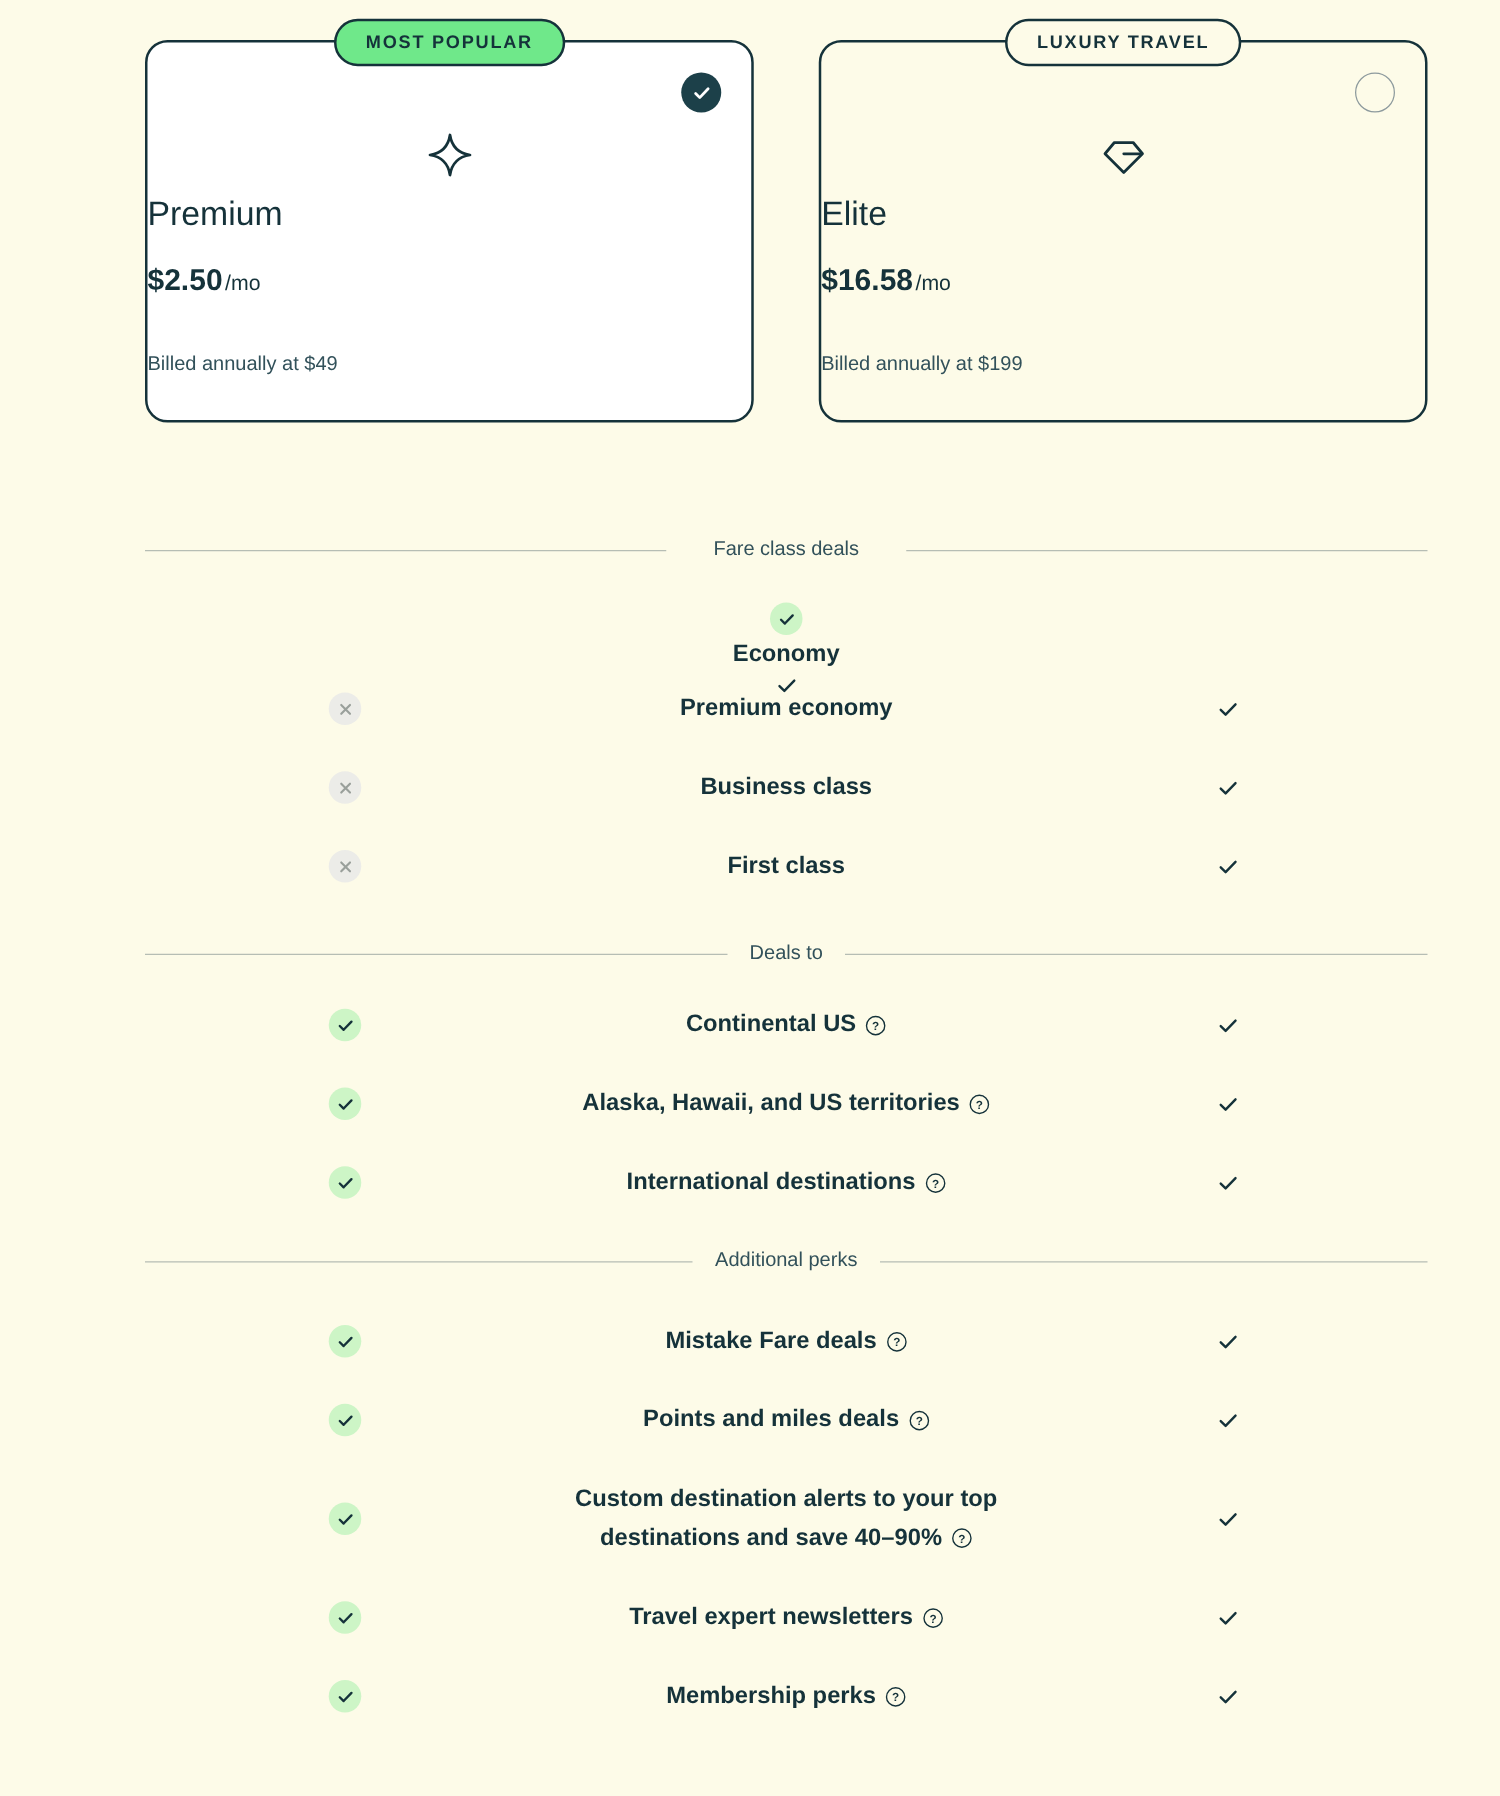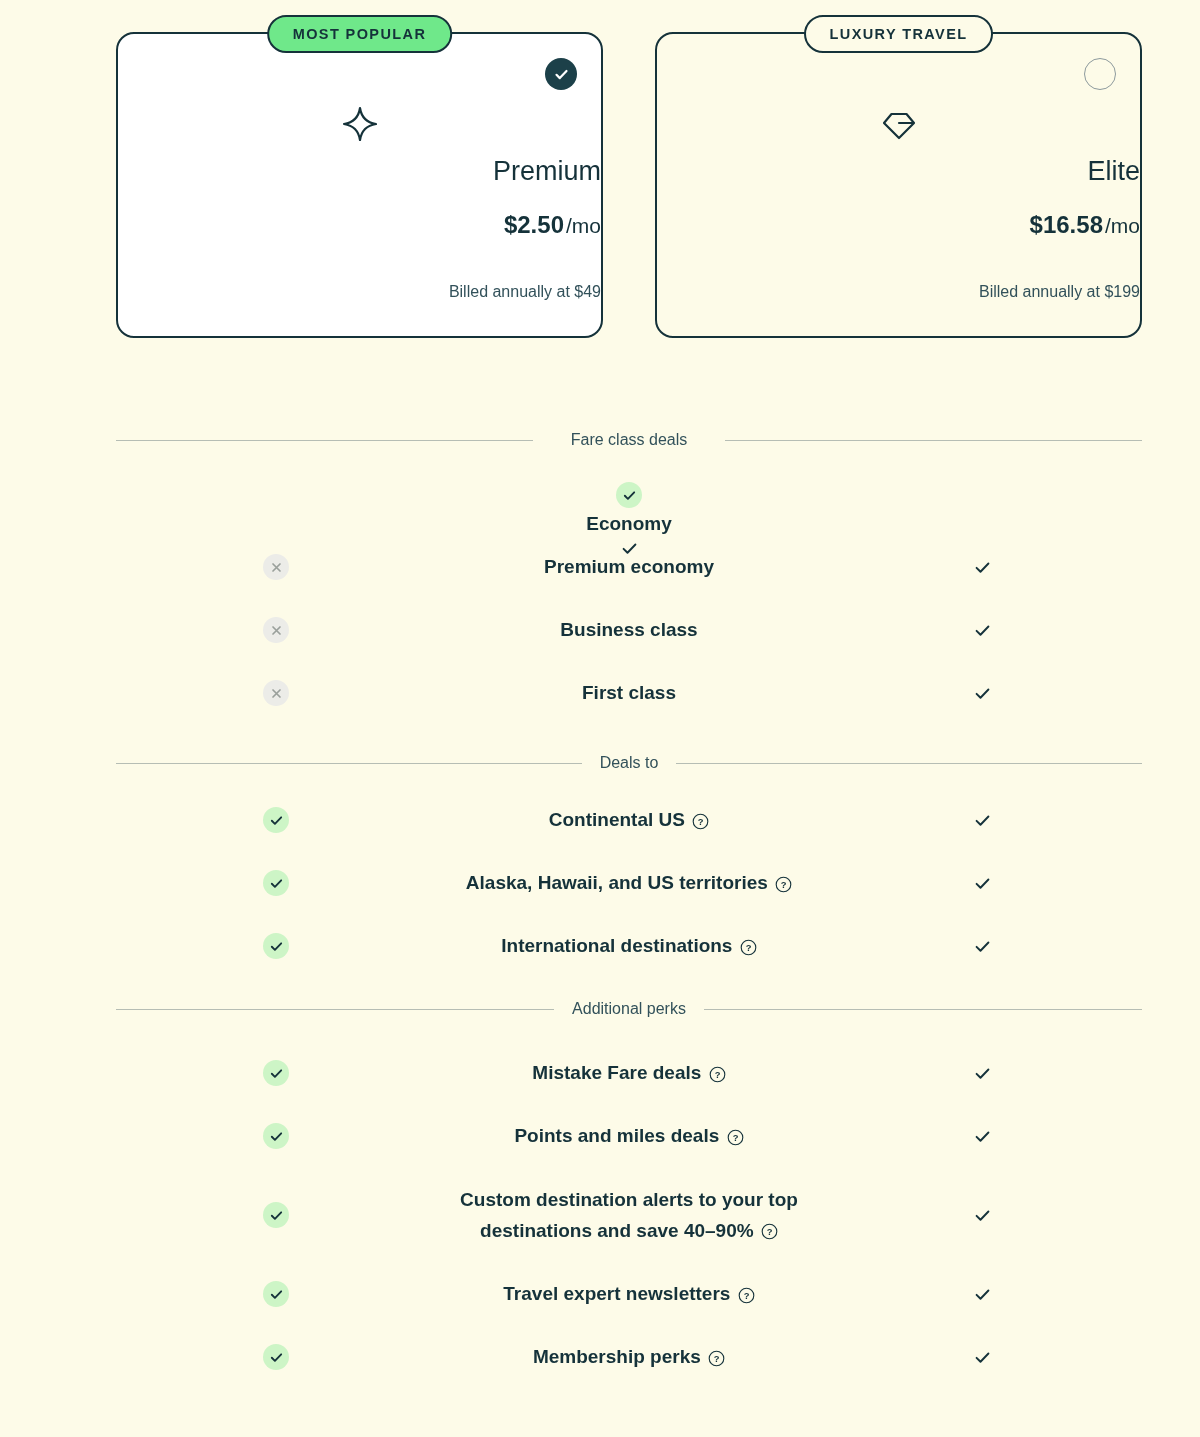--- a/index.html
+++ b/index.html
@@ -70,37 +70,37 @@
     align-items: center;
     justify-content: center;
   }
   .select-indicator.off {
     border: 1.6px solid #8D9A9D;
     background: transparent;
   }
 
   .plan-inner {
     padding-top: 68px;
-    text-align: right;
+    text-align: left;
   }
   .plan-icon { height: 44px; display: flex; align-items: center; justify-content: center; }
   .plan-name {
     margin-top: 10px;
     font-size: 27px;
     font-weight: normal;
     color: #15323A;
   }
   .plan-price {
     margin-top: 24px;
     font-size: 24px;
     font-weight: bold;
     color: #15323A;
   }
   .plan-price .per {
-    font-size: 21px;
+    font-size: 17px;
     font-weight: normal;
     margin-left: 2px;
   }
   .plan-billing {
     margin-top: 44px;
     font-size: 16px;
     color: #32515A;
   }
 
   

